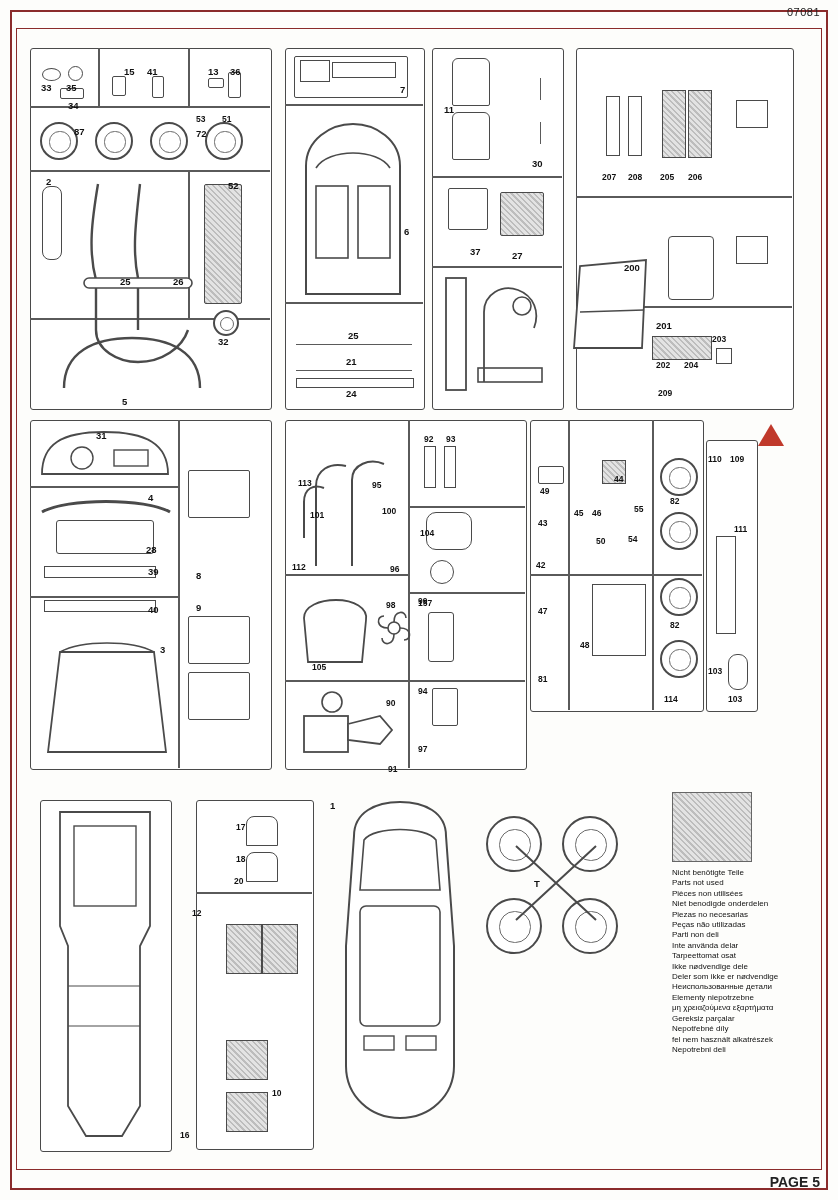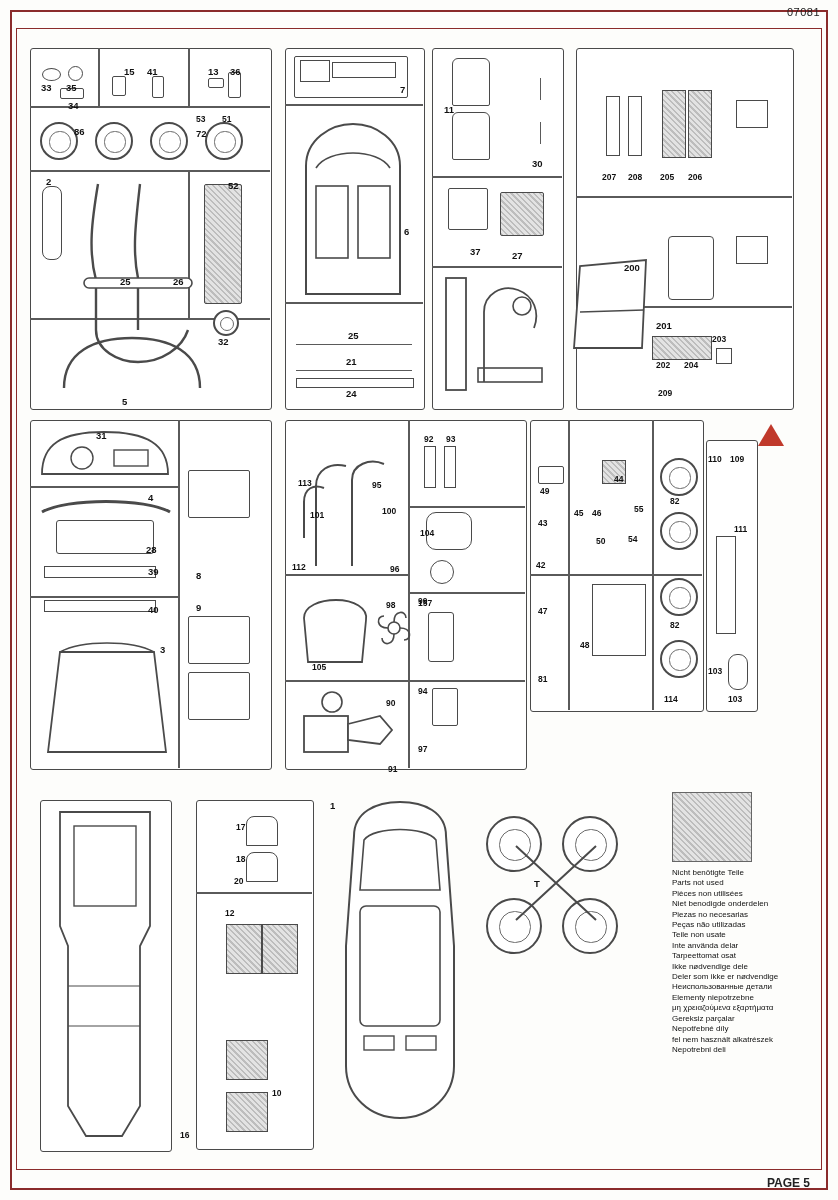--- a/index.html
+++ b/index.html
@@ -1,21 +1,21 @@
 <!DOCTYPE html>
 <html><head>
 <meta charset="utf-8">
 <style>
   html,body{margin:0;padding:0;background:#fff;}
   body{width:838px;height:1200px;font-family:"Liberation Sans",sans-serif;color:#111;}
   .page{position:relative;width:838px;height:1200px;background:#fdfdfb;overflow:hidden;}
   .border-outer{position:absolute;left:10px;top:10px;right:10px;bottom:10px;border:2px solid #8a2b2b;}
   .border-inner{position:absolute;left:16px;top:28px;right:16px;bottom:30px;border:1px solid #8a2b2b;}
   .kitnum{position:absolute;right:18px;top:6px;font-size:11px;letter-spacing:.5px;color:#222;}
-  .pagenum{position:absolute;right:28px;bottom:10px;font-size:12px;font-weight:bold;color:#222;margin-left:20px;}
+  .pagenum{position:absolute;right:18px;bottom:10px;font-size:14px;font-weight:bold;color:#222;margin-left:20px;}
 
   
   .sprue{position:absolute;border:1.6px solid #4a4a4a;border-radius:3px;background:#fff;}
   .bar{position:absolute;background:#5a5a5a;}
   .part{position:absolute;border:1.4px solid #4a4a4a;border-radius:2px;background:#fff;}
   .partf{position:absolute;border:1.4px solid #4a4a4a;background:#fff;}
   .round{border-radius:50%;}
   .num{position:absolute;font-size:9.5px;font-weight:bold;color:#111;white-space:nowrap;}
   .num.sm{font-size:8.5px;}
   .hatch{background:
@@ -64,21 +64,21 @@
   <div class="part" style="left:228px;top:72px;width:11px;height:24px;"></div>
   <div class="num" style="left:208px;top:66px;">13</div>
   <div class="num" style="left:230px;top:66px;">36</div>
   <div class="num sm" style="left:196px;top:114px;">53</div>
   <div class="num sm" style="left:222px;top:114px;">51</div>
 
   <div class="wheel" style="left:40px;top:122px;width:34px;height:34px;"></div>
   <div class="wheel" style="left:95px;top:122px;width:34px;height:34px;"></div>
   <div class="wheel" style="left:150px;top:122px;width:34px;height:34px;"></div>
   <div class="wheel" style="left:205px;top:122px;width:34px;height:34px;"></div>
-  <div class="num" style="left:74px;top:126px;">86</div>
+  <div class="num" style="left:74px;top:126px;">87</div>
   <div class="num" style="left:196px;top:128px;">72</div>
 
   <div class="part" style="left:42px;top:186px;width:18px;height:72px;border-radius:8px;"></div>
   <div class="num" style="left:46px;top:176px;">2</div>
 
   <div class="part hatch" style="left:204px;top:184px;width:36px;height:118px;"></div>
   <div class="num" style="left:228px;top:180px;">52</div>
 
   <svg style="position:absolute;left:78px;top:180px;" width="120" height="200" viewBox="0 0 120 200">
     <path d="M20 4 C14 40 10 70 18 100 L18 150 C18 170 40 182 60 182 C84 182 104 168 110 150" fill="none" stroke="#4a4a4a" stroke-width="2.4"></path>
@@ -320,21 +320,21 @@
     <path d="M22 180 L94 180 M22 220 L94 220" stroke="#4a4a4a" stroke-width="1.2"></path>
   </svg>
 
   <div class="sprue" style="left:196px;top:800px;width:116px;height:348px;"></div>
   <div class="bar" style="left:196px;top:892px;width:116px;height:2px;"></div>
   <div class="part" style="left:246px;top:816px;width:30px;height:28px;border-radius:8px 8px 0 0;"></div>
   <div class="part" style="left:246px;top:852px;width:30px;height:28px;border-radius:8px 8px 0 0;"></div>
   <div class="num sm" style="left:236px;top:822px;">17</div>
   <div class="num sm" style="left:236px;top:854px;">18</div>
   <div class="num sm" style="left:234px;top:876px;">20</div>
-  <div class="num sm" style="left:225px;top:908px;">12</div>
+  <div class="num sm" style="left:192px;top:908px;">12</div>
   <div class="partf hatch" style="left:226px;top:924px;width:34px;height:48px;"></div>
   <div class="partf hatch" style="left:262px;top:924px;width:34px;height:48px;"></div>
   <div class="partf hatch" style="left:226px;top:1040px;width:40px;height:38px;"></div>
   <div class="partf hatch" style="left:226px;top:1092px;width:40px;height:38px;"></div>
   <div class="num sm" style="left:272px;top:1088px;">10</div>
   <div class="num sm" style="left:180px;top:1130px;">16</div>
 
   <svg style="position:absolute;left:330px;top:796px;" width="140" height="332" viewBox="0 0 140 332">
     <path d="M24 40 C24 16 46 6 70 6 C94 6 116 16 116 40 L124 150 L124 270 C124 300 100 322 70 322 C40 322 16 300 16 270 L16 150 Z" fill="#fff" stroke="#4a4a4a" stroke-width="2"></path>
     <path d="M34 44 C44 30 96 30 106 44 L110 94 L30 94 Z" fill="none" stroke="#4a4a4a" stroke-width="1.6"></path>
@@ -354,21 +354,21 @@
   <div class="num" style="left:534px;top:878px;">T</div>
 
   <div class="legendbox hatch" style="left:672px;top:792px;width:78px;height:68px;"></div>
   <div class="legend" style="left:672px;top:868px;">
     <div>Nicht benötigte Teile</div>
     <div>Parts not used</div>
     <div>Pièces non utilisées</div>
     <div>Niet benodigde onderdelen</div>
     <div>Piezas no necesarias</div>
     <div>Peças não utilizadas</div>
-    <div>Teile non usate</div>
+    <div>Parti non deli</div>
     <div>Inte använda delar</div>
     <div>Tarpeettomat osat</div>
     <div>Ikke nødvendige dele</div>
     <div>Deler som ikke er nødvendige</div>
     <div>Неиспользованные детали</div>
     <div>Elementy niepotrzebne</div>
     <div>μη χρειαζούμενα εξαρτήματα</div>
     <div>Gereksiz parçalar</div>
     <div>Nepotřebné díly</div>
     <div>fel nem használt alkatrészek</div>

